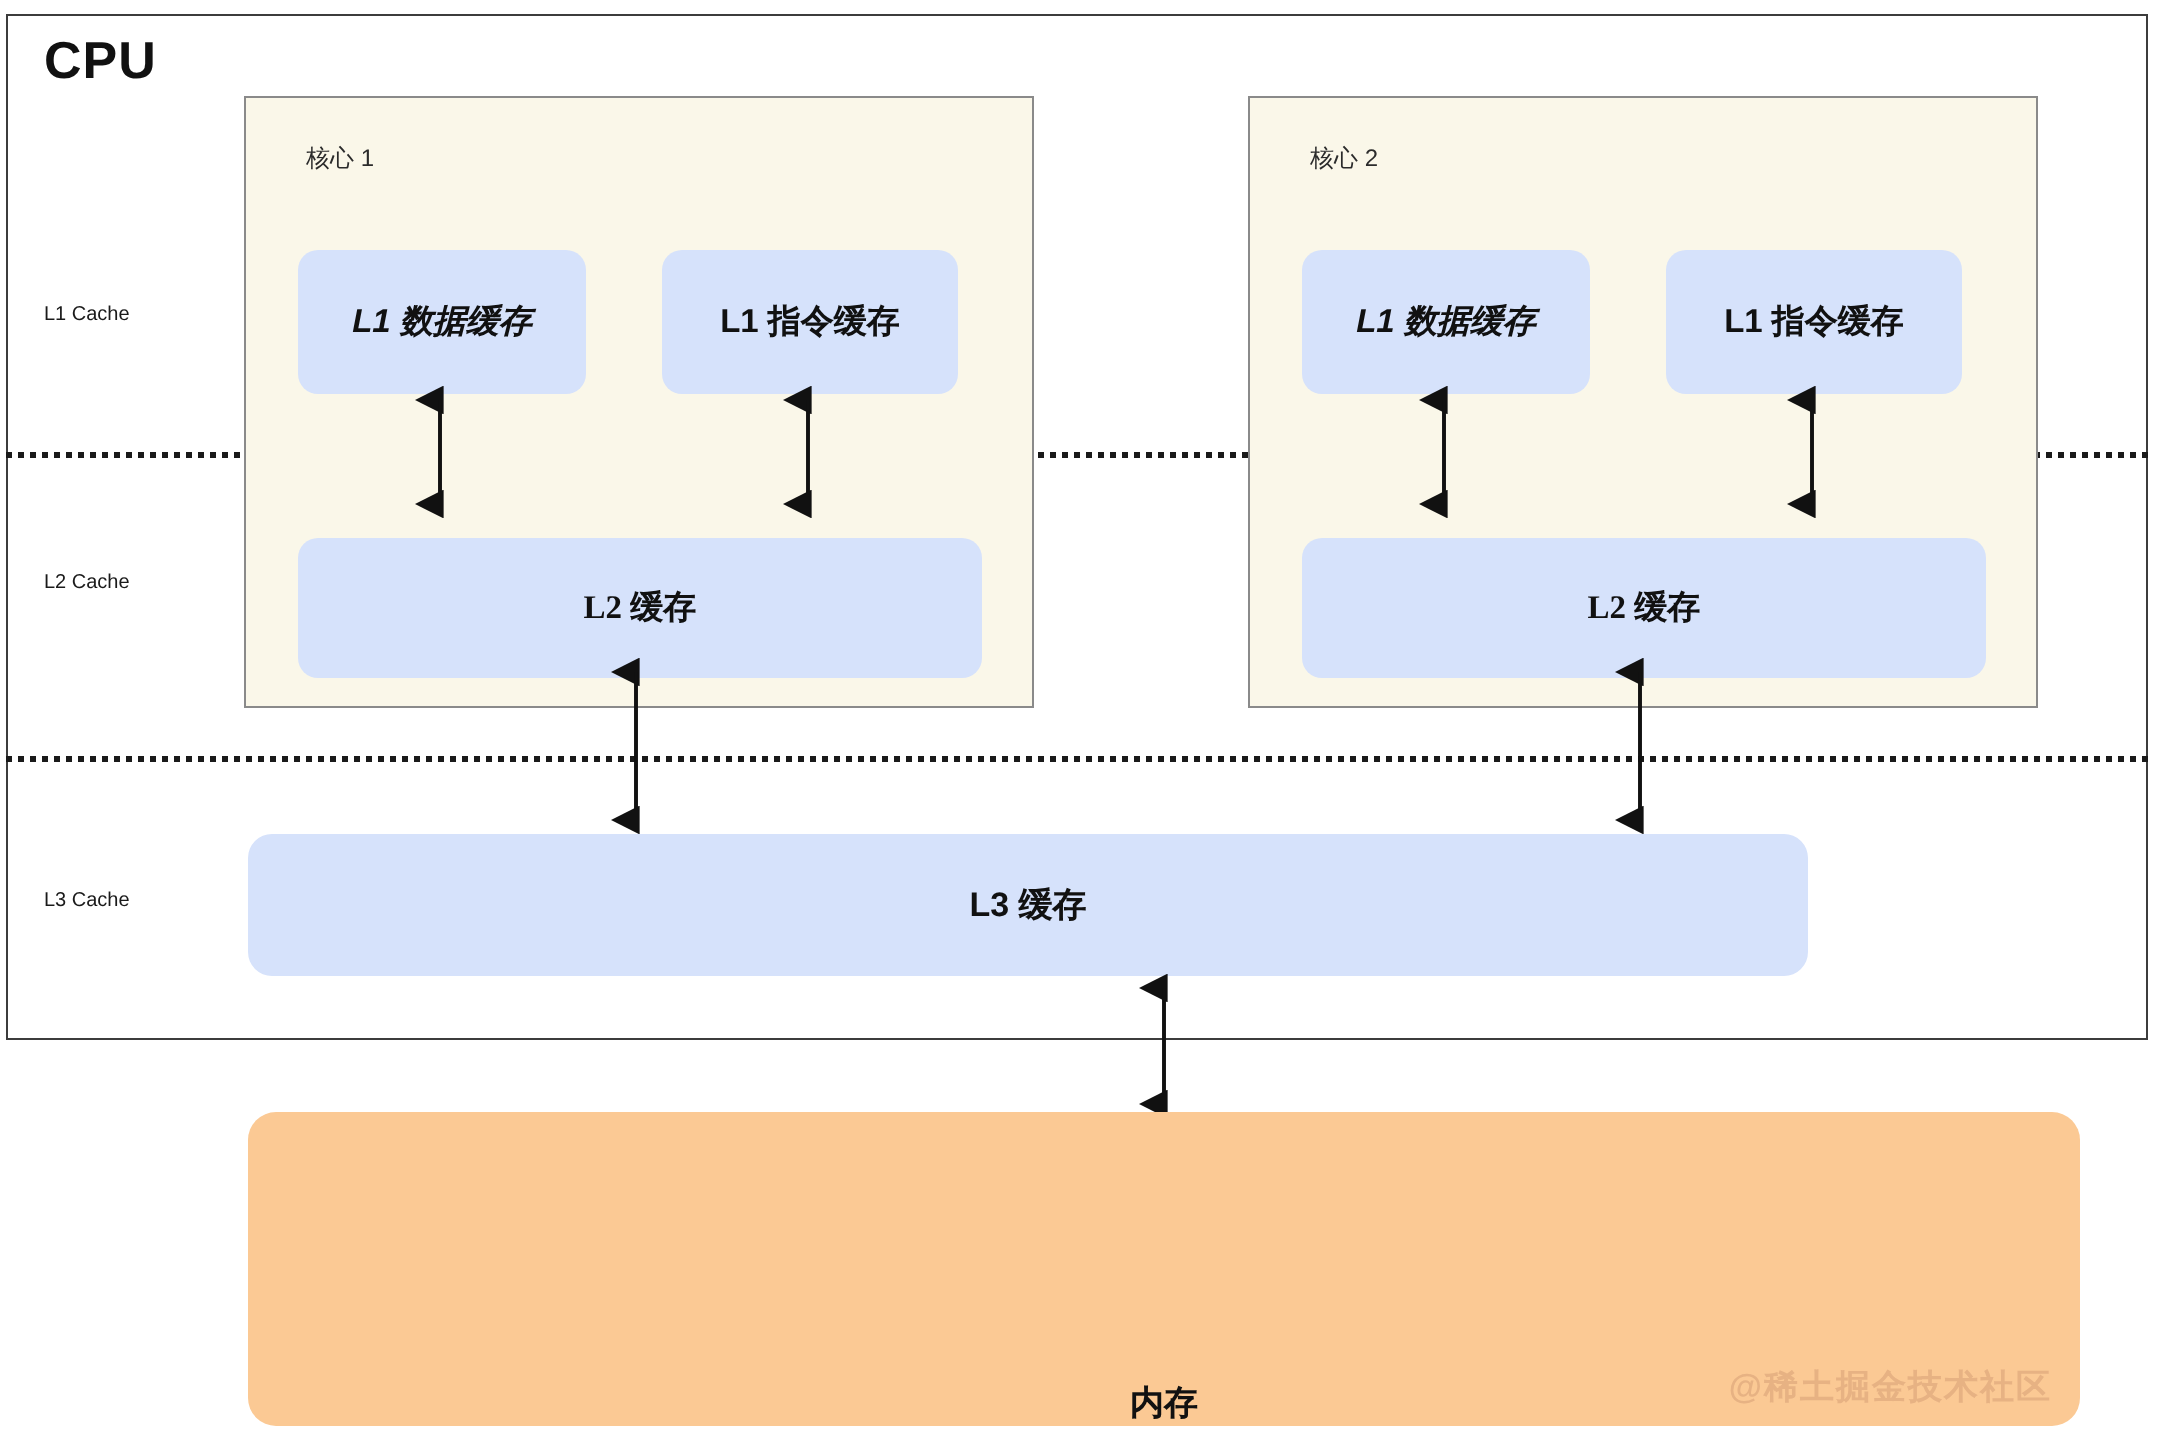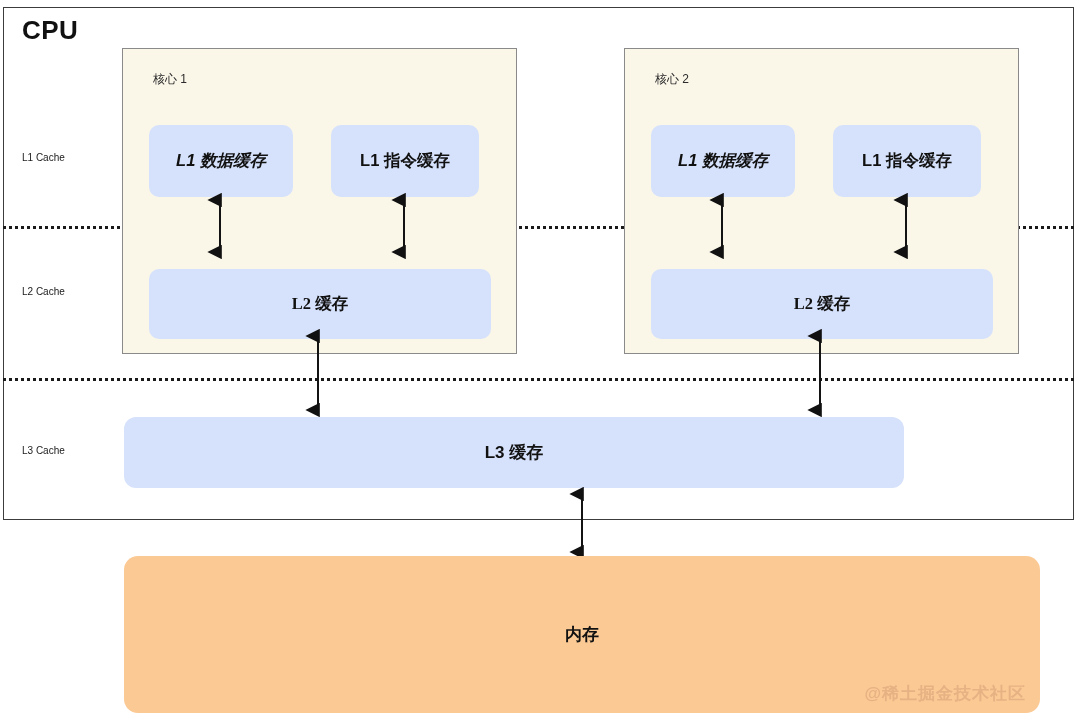--- a/index.html
+++ b/index.html
@@ -104,21 +104,21 @@
     font-weight: bold; font-size: 17px; color: #111111;
   }
 
   
   .memory-block {
     position: absolute;
     left: 124px; top: 556px;
     width: 916px; height: 157px;
     background: #fbc994;
     border-radius: 14px;
-    display: flex; align-items: center; justify-content: center;
+    display: flex; align-items: flex-end; justify-content: center;
     font-weight: bold; font-size: 17px; color: #111111;
   }
   .watermark {
     position: absolute;
     right: 14px; bottom: 8px;
     font-size: 17px;
     color: #e6b183;
     opacity: 0.95;
     letter-spacing: 1px;
     white-space: nowrap;

